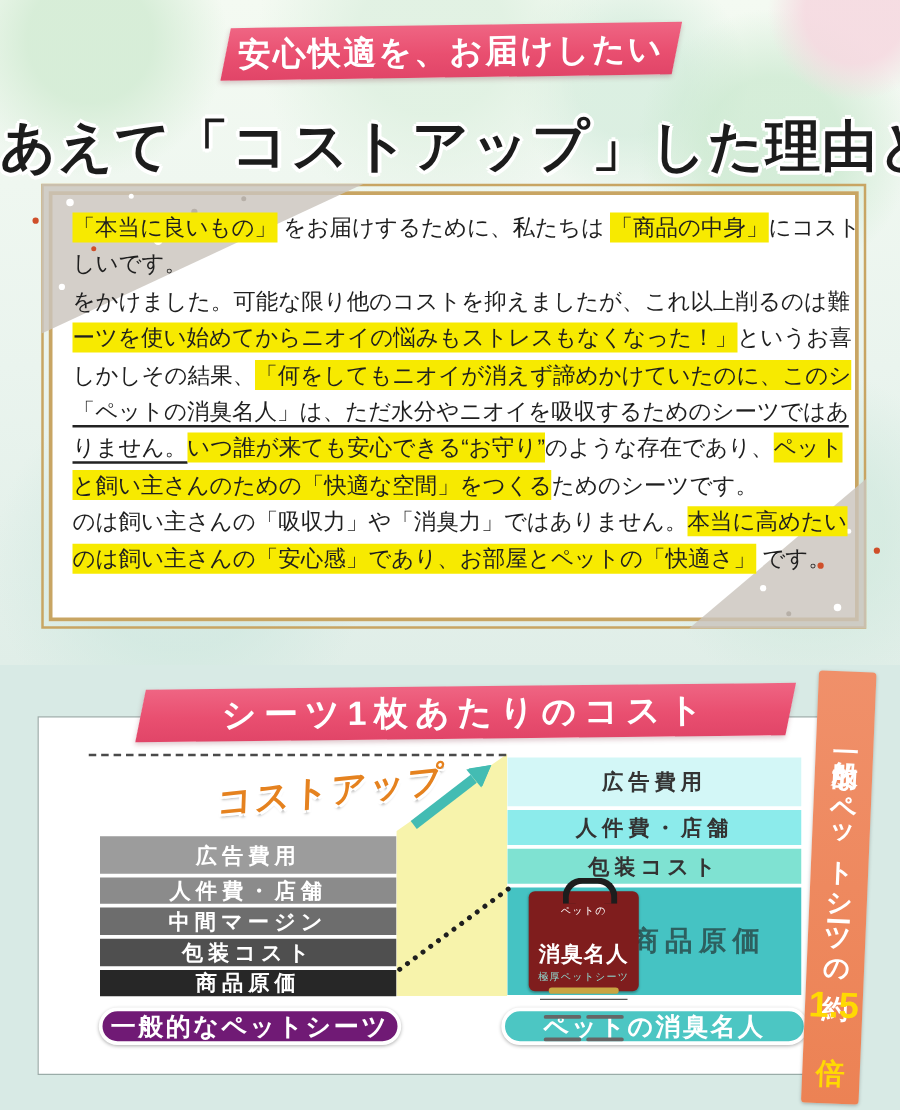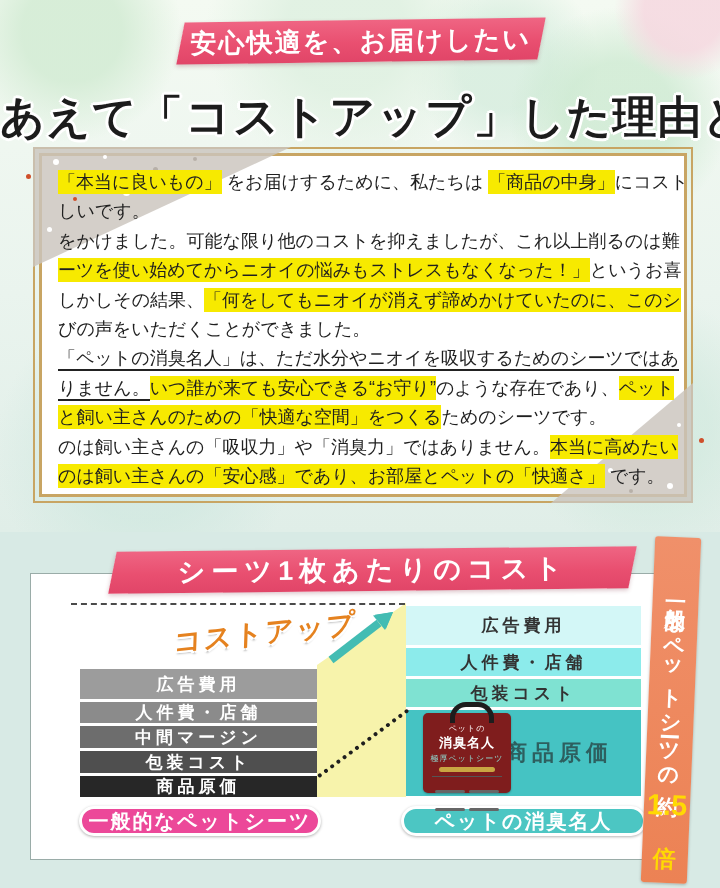--- a/index.html
+++ b/index.html
@@ -71,30 +71,30 @@
   .bar-left .seg span{color:#fff;font-size:17px;letter-spacing:4px;}
   .bar-right .seg span{color:#333;font-size:17px;letter-spacing:4px;}
   .bar-right .seg.big{justify-content:flex-end;padding-right:28px;box-sizing:border-box;}
   .bar-right .seg.big span{color:#2d5f5f;font-size:22px;letter-spacing:5px;}
 
   .package{position:absolute;left:392px;top:139px;width:88px;height:80px;background:#7f1d1d;
     border-radius:5px;z-index:4;color:#fff;text-align:center;box-shadow:0 1px 2px rgba(0,0,0,.3);}
   .package::before{content:'';position:absolute;left:27px;top:-11px;width:34px;height:16px;
     border:5px solid #1d1d1d;border-bottom:none;border-radius:16px 16px 0 0;}
   .pkg-s{display:block;font-size:8px;margin-top:10px;letter-spacing:1px;}
-  .pkg-m{display:block;font-size:13px;font-weight:bold;letter-spacing:1px;}
+  .pkg-m{display:block;font-size:17px;font-weight:bold;letter-spacing:1px;margin-top:18px;}
   .pkg-sub{display:block;font-size:8px;color:#8fd8cf;margin-top:1px;letter-spacing:1px;}
   .pkg-pill{display:block;width:56px;height:5px;margin:3px auto 4px auto;background:#c9a542;border-radius:3px;}
   .pkg-rows{display:block;width:70px;margin:0 auto;border-top:1px solid #555;padding-top:3px;}
   .pkg-rows i{display:inline-block;width:30px;height:3px;background:#666;margin:1px 2px;border-radius:2px;}
 
   .pill{position:absolute;top:232px;height:30px;border-radius:17px;display:flex;align-items:center;justify-content:center;
     border:3px solid #fff;box-sizing:border-box;box-shadow:0 1px 3px rgba(0,0,0,.3);z-index:3;}
   .pill span{color:#fff;font-size:20px;font-weight:bold;letter-spacing:2px;white-space:nowrap;}
-  .pill-left{left:48px;width:242px;background:#ec4899;}
+  .pill-left{left:48px;width:242px;background:#701a75;}
   .pill-right{left:370px;width:245px;background:#4cc6c3;}
 
   .side-banner{position:absolute;left:648px;top:5px;width:46px;height:346px;z-index:6;
     background:linear-gradient(180deg,#f0906a,#ec8254);border-radius:3px;transform:rotate(2.4deg);
     display:flex;align-items:center;justify-content:center;box-shadow:0 1px 3px rgba(0,0,0,.25);}
   .vtext{writing-mode:vertical-rl;text-orientation:upright;color:#fff;font-size:21px;font-weight:bold;
     letter-spacing:2px;line-height:46px;}
   .vnum{display:inline-block;writing-mode:horizontal-tb;color:#ffd902;font-size:29px;font-weight:800;letter-spacing:0;}
   .vunit{color:#ffd902;font-size:23px;}
 </style>
@@ -130,21 +130,20 @@
         <span class="dot" style="right:80px;bottom:30px;width:5px;height:5px;background:#fff;"></span>
         <span class="dot" style="right:12px;bottom:76px;width:4px;height:4px;background:#fff;"></span>
         <span class="dot" style="right:48px;bottom:88px;width:4px;height:4px;background:#b7b0a8;"></span>
       </div>
       <div class="box-lines" id="box-lines">
           <div class="mline"><span class="hl">「本当に良いもの」</span><span> をお届けするために、私たちは </span><span class="hl">「商品の中身」</span><span>にコスト</span></div>
           <div class="mline"><span>しいです。</span></div>
           <div class="mline"><span>をかけました。可能な限り他のコストを抑えましたが、これ以上削るのは難</span></div>
           <div class="mline"><span class="hl">ーツを使い始めてからニオイの悩みもストレスもなくなった！」</span><span>というお喜</span></div>
           <div class="mline"><span>しかしその結果、</span><span class="hl">「何をしてもニオイが消えず諦めかけていたのに、このシ</span></div>
-          <div class="mline"><span>びの声をいただくことができました。</span></div>
           <div class="mline"><span class="ul">「ペットの消臭名人」は、ただ水分やニオイを吸収するためのシーツではあ</span></div>
           <div class="mline"><span class="ul">りません。</span><span class="hl">いつ誰が来ても安心できる“お守り”</span><span>のような存在であり、</span><span class="hl">ペット</span></div>
           <div class="mline"><span class="hl">と飼い主さんのための「快適な空間」をつくる</span><span>ためのシーツです。</span></div>
           <div class="mline"><span>のは飼い主さんの「吸収力」や「消臭力」ではありません。</span><span class="hl">本当に高めたい</span></div>
           <div class="mline"><span class="hl">のは飼い主さんの「安心感」であり、お部屋とペットの「快適さ」</span><span> です。</span></div>
         </div>
     </div>
 
     <span class="dot" style="left:26px;top:174px;width:5px;height:5px;background:#cf4f2a;"></span>
     <span class="dot" style="left:699px;top:438px;width:5px;height:5px;background:#cf4f2a;"></span>

